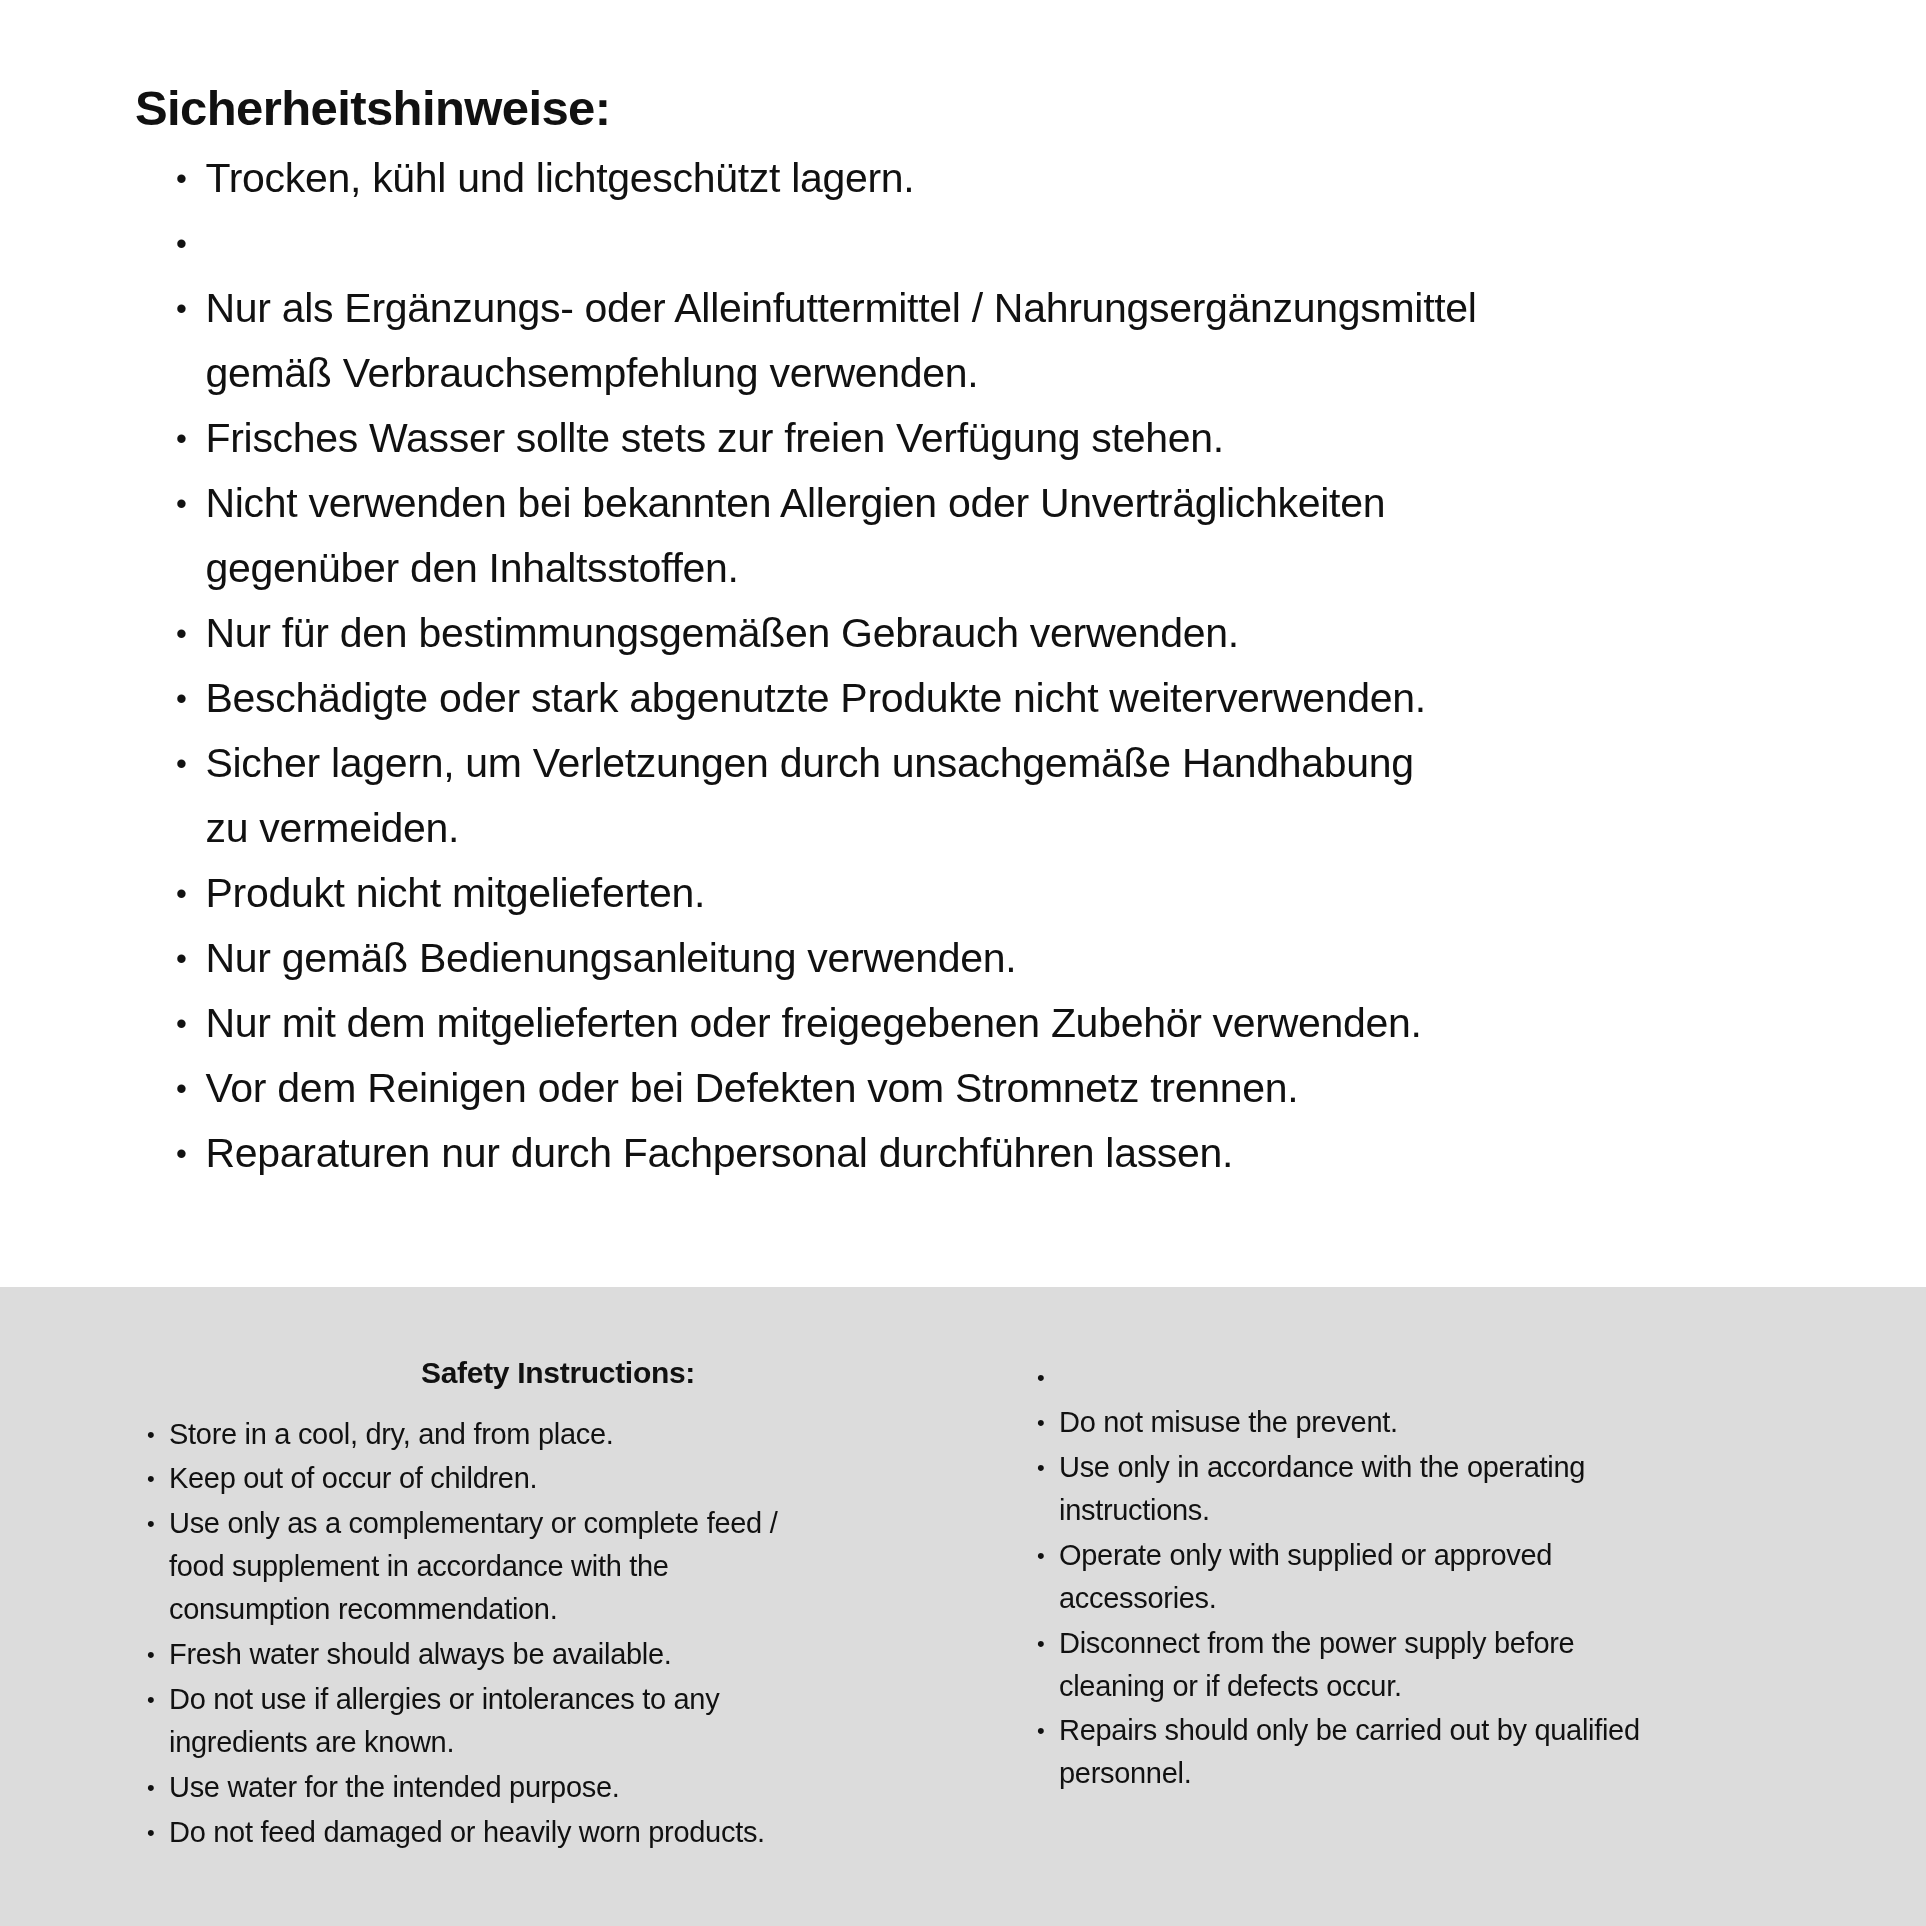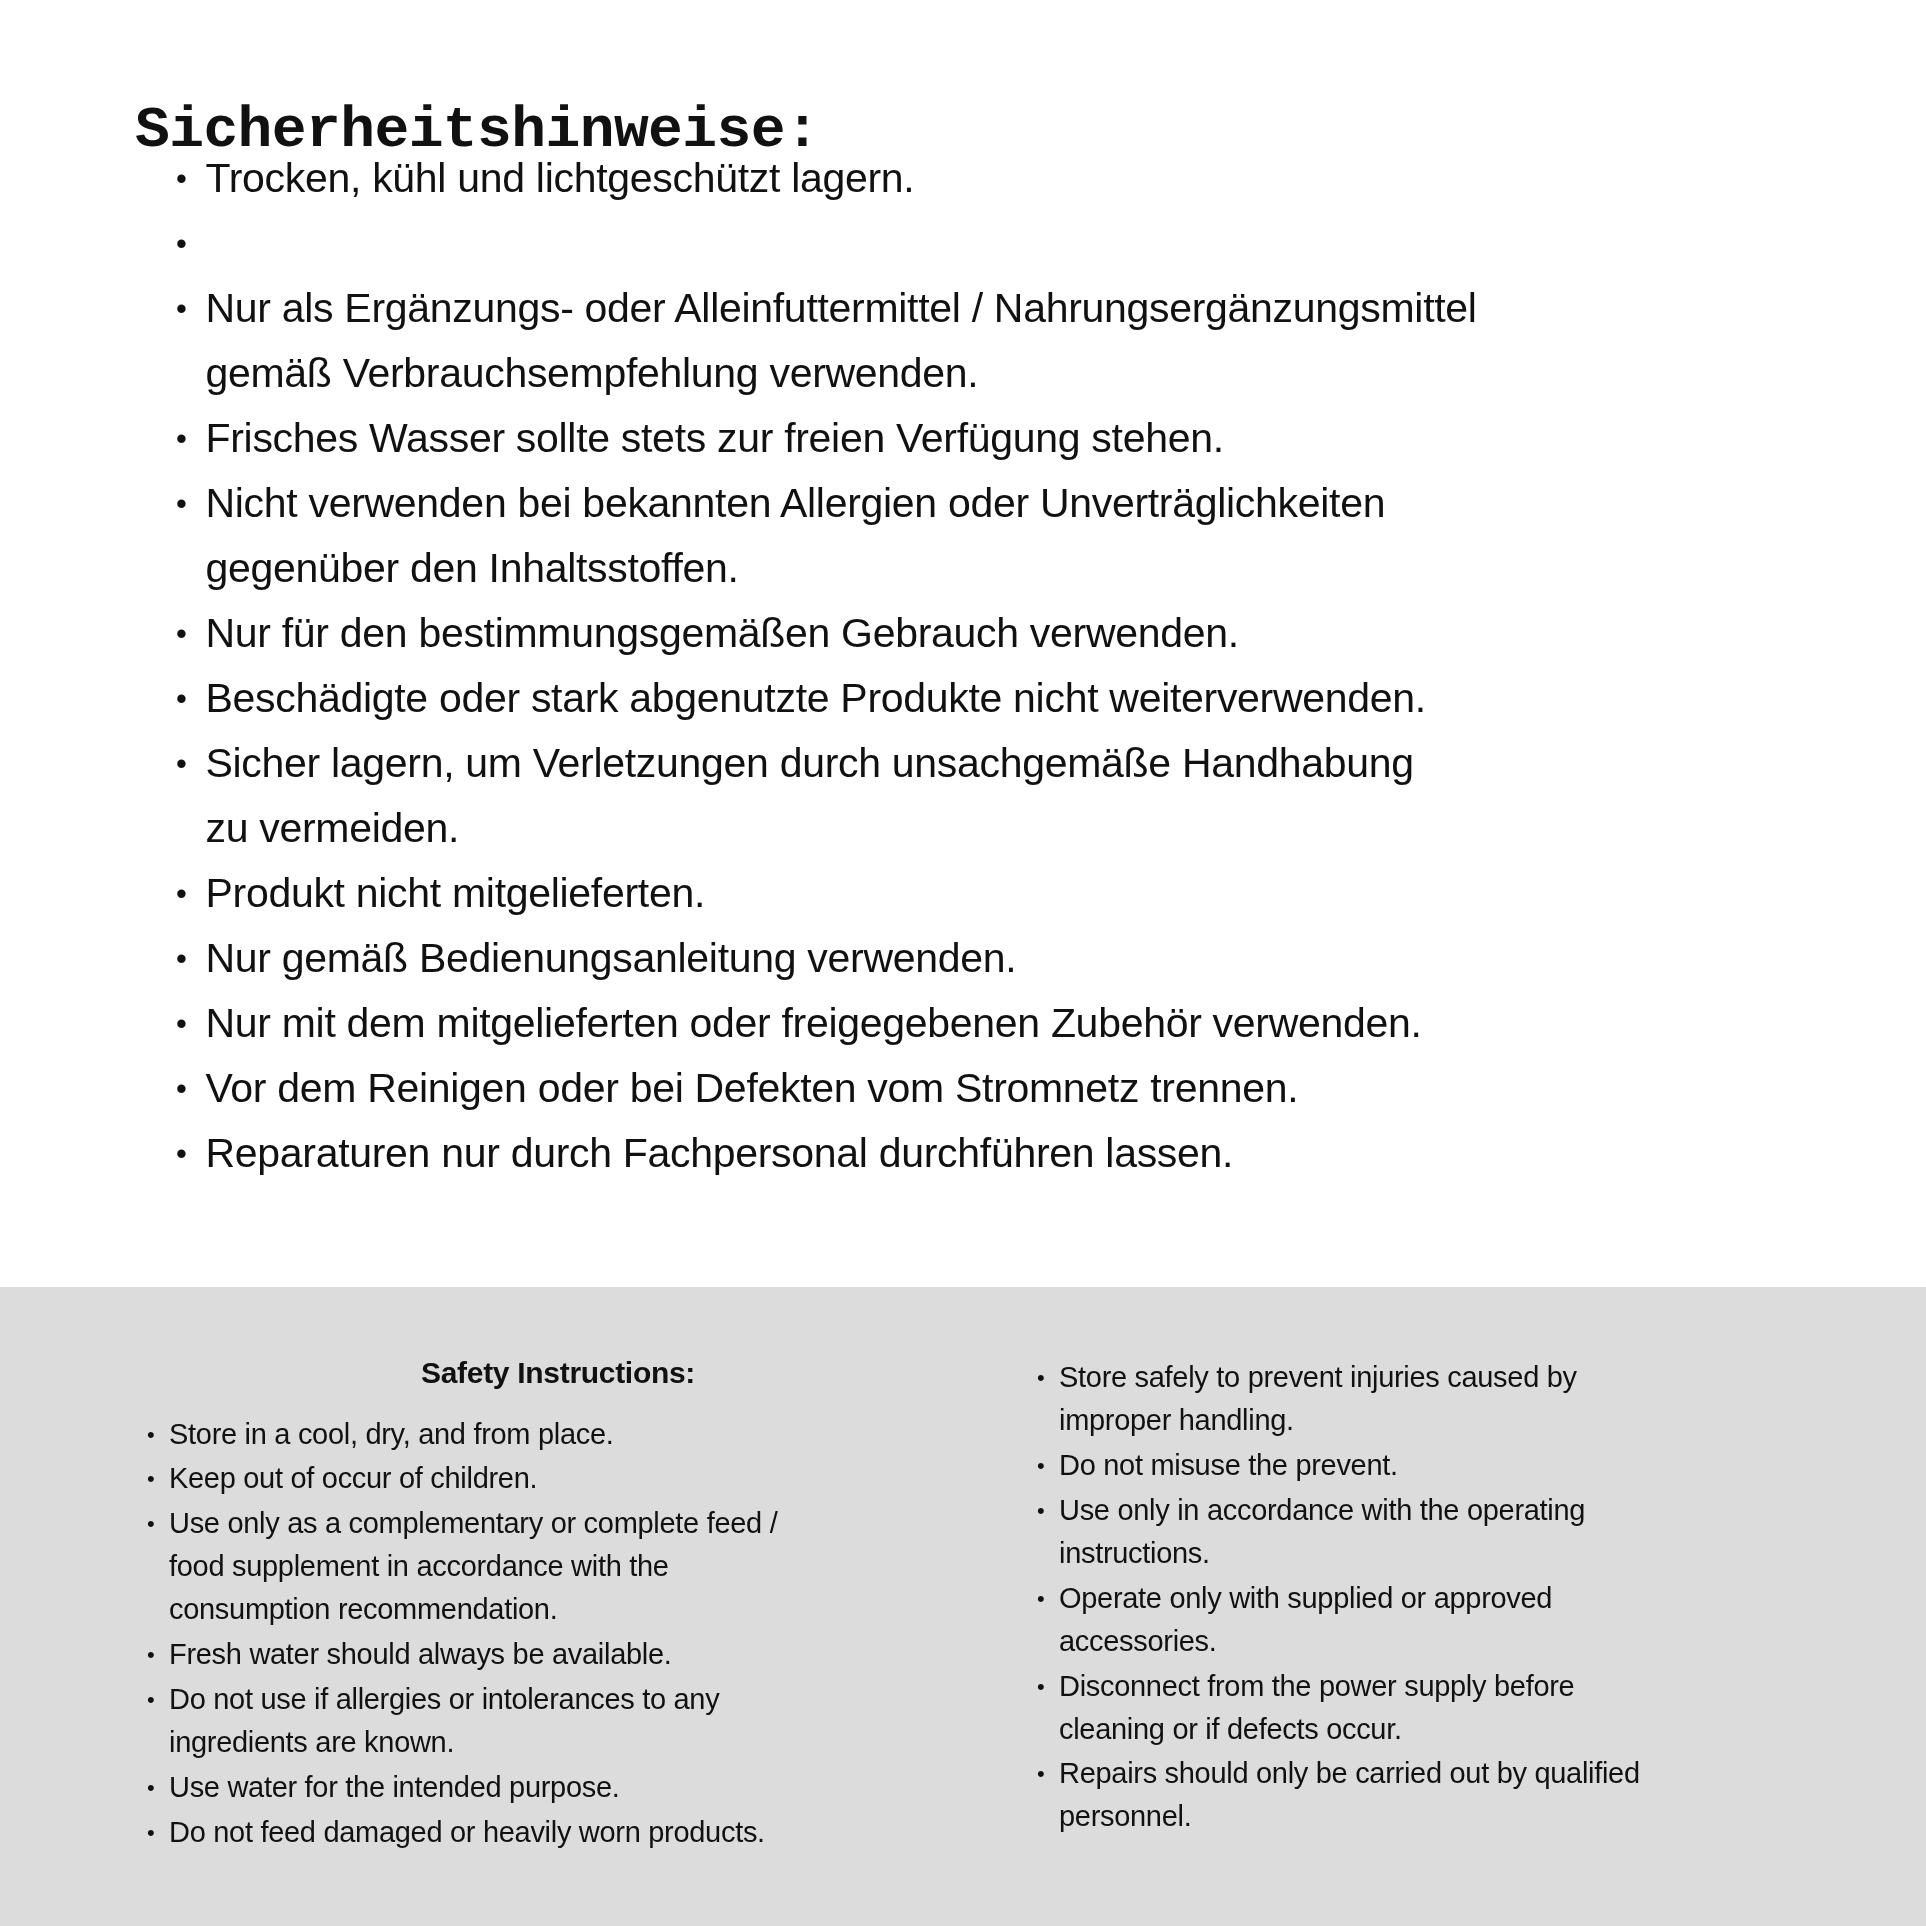--- a/index.html
+++ b/index.html
@@ -19,26 +19,25 @@
   .german-section {
     position: absolute;
     left: 0; top: 0;
     width: 1926px;
     height: 1287px;
     background: #ffffff;
   }
   .german-heading {
     position: absolute;
     left: 135px;
-    top: 60px;
-    font-size: 58px;
+    top: 49px;
+    font-size: 49px;
     font-weight: bold;
     letter-spacing: -0.6px;
     line-height: 1.1;
-    font-family: Liberation Mono, monospace;
   }
   ul.de-list {
     position: absolute;
     left: 176px;
     top: 146px;
     width: 1682px;
     margin: 0;
     padding: 0;
     list-style: none;
   }
@@ -232,22 +231,20 @@
           <span class="txt">Do not feed damaged or heavily worn products.</span>
         </li>
       </ul>
   </div>
 
   <div class="col-right">
     <ul class="en-list">
 
         <li>
           <span class="marker">•</span>
-          <span class="txt">Store safely to prevent injuries caused by
-improper handling.</span>
         </li>
 
         <li>
           <span class="marker">•</span>
           <span class="txt">Do not misuse the prevent.</span>
         </li>
 
         <li>
           <span class="marker">•</span>
           <span class="txt">Use only in accordance with the operating

